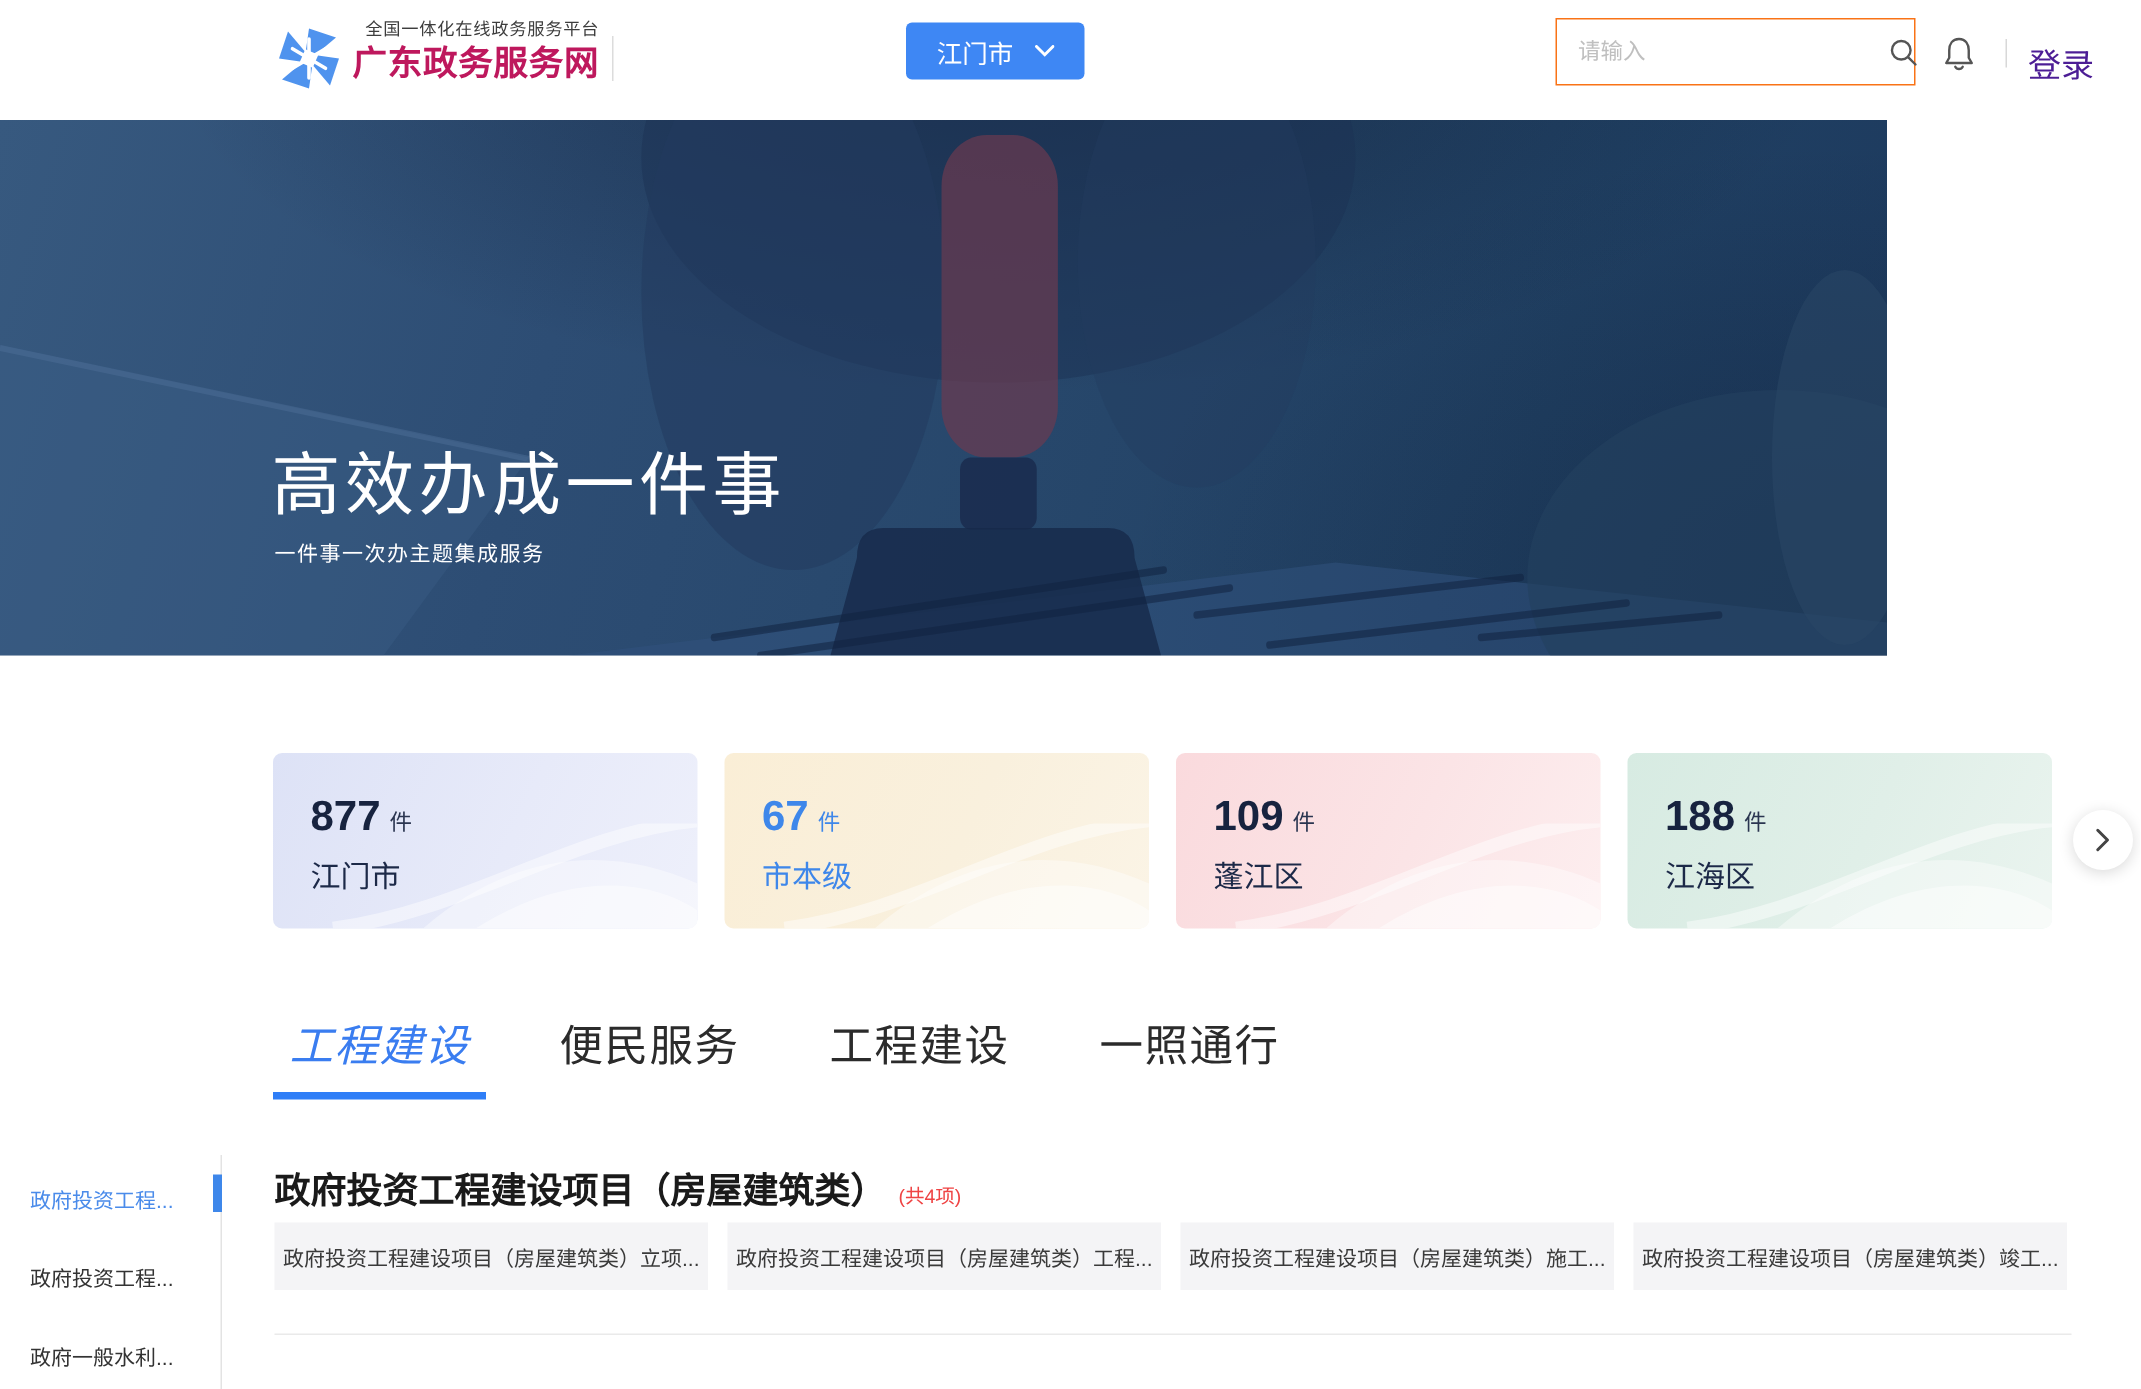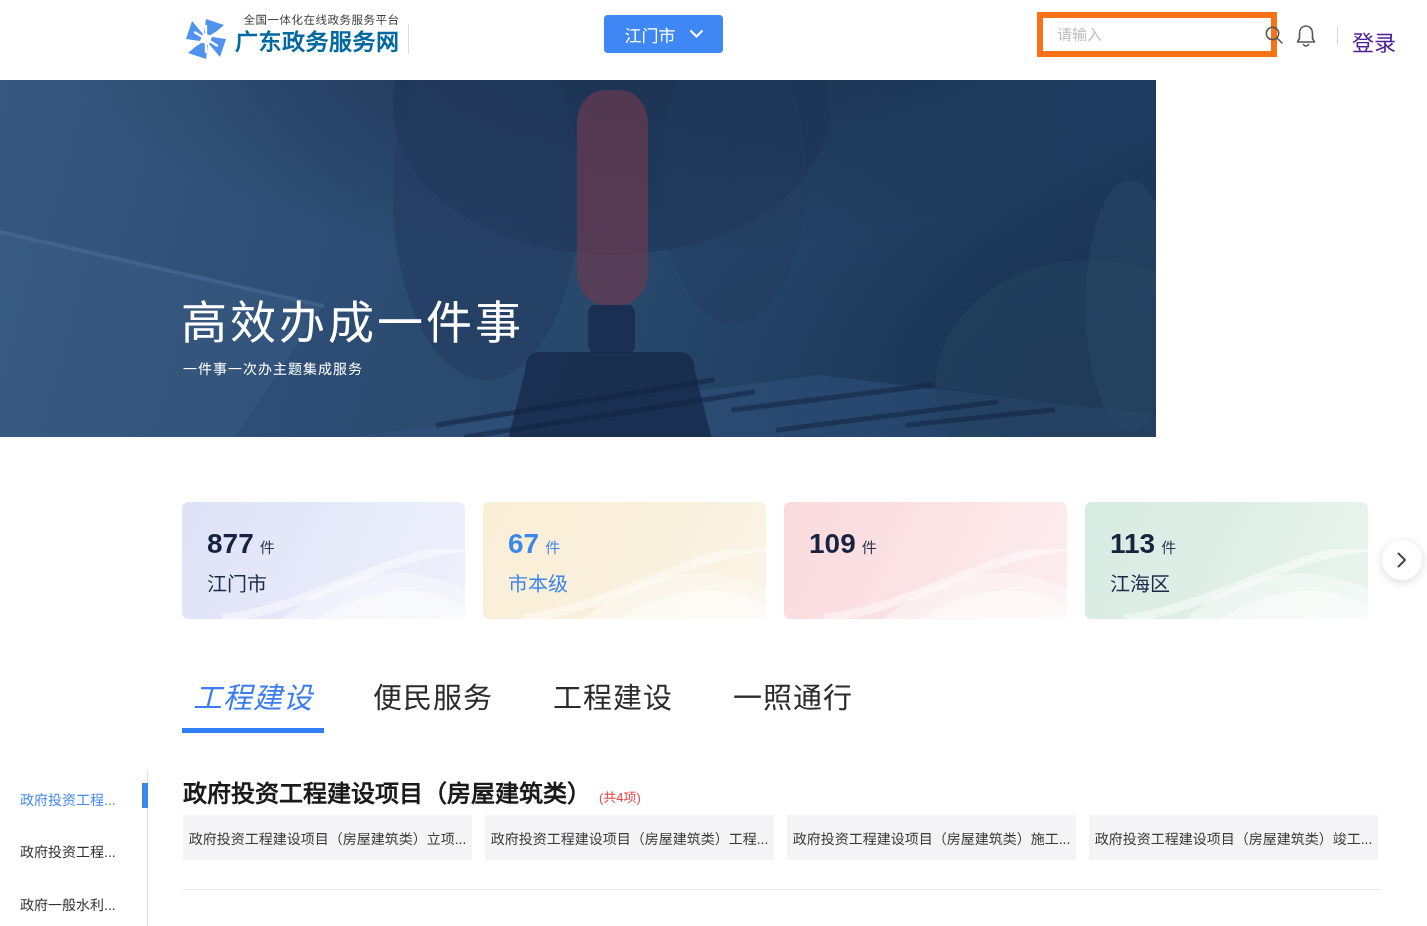--- a/index.html
+++ b/index.html
@@ -4,39 +4,39 @@
 <style>
   * { margin:0; padding:0; box-sizing:border-box; }
   body { background:#fff; font-family:"Liberation Sans","DejaVu Sans",sans-serif; }
   .page { position:relative; width:1427px; height:926px; background:#fff; overflow:hidden; }
 
   
   .header { position:absolute; left:0; top:0; width:1427px; height:80px; background:#fff; z-index:5; }
   .logo-icon { position:absolute; left:184px; top:17px; width:44px; height:44px; }
   .logo-text { position:absolute; left:235px; top:15px; line-height:1; }
   .logo-tagline { font-size:11.5px; color:#3d3d3d; letter-spacing:.5px;text-align:right; }
-  .logo-sitename { margin-top:4px; font-size:23px; font-weight:bold; color:#0369a1; letter-spacing:.5px; }
+  .logo-sitename { margin-top:4px; font-size:23px; font-weight:bold; color:#be185d; letter-spacing:.5px; }
   .hdr-divider { position:absolute; left:408px; top:24px; width:1px; height:30px; background:#dcdcdc; }
   .page-title { position:absolute; left:421px; top:25px; font-size:20px; font-weight:bold; color:#333; letter-spacing:.5px; }
   .city-btn { position:absolute; left:604px; top:15px; width:119px; height:38px; background:#3e87f4; border:none;
               border-radius:4px; color:#fff; display:flex; align-items:center; justify-content:center; gap:14px;
               font-size:17px; cursor:pointer; font-family:inherit; }
-  .search-box { position:absolute; left:1037px; top:12px; width:240px; height:45px; border:6px solid #f97316;
+  .search-box { position:absolute; left:1037px; top:12px; width:240px; height:45px; border:1px solid #f97316;
                 background:#fff; display:flex; align-items:center; }
   .search-box input { flex:1; border:none; outline:none; font-size:15px; color:#333; padding:0 8px 0 14px;
                       font-family:inherit; background:transparent; }
   .search-box input::placeholder { color:#bfbfbf; }
   .search-icon-btn { width:36px; height:100%; border:none; background:transparent; display:flex; align-items:center;
                      justify-content:center; cursor:pointer; }
   .bell-btn { position:absolute; left:1294px; top:24px; width:24px; height:28px; background:transparent; border:none; cursor:pointer; }
   .hdr-divider2 { position:absolute; left:1337px; top:26px; width:1px; height:19px; background:#d8d8d8; }
   .login-link { position:absolute; left:1352px; top:25px; font-size:22px; color:#4c1d95; text-decoration:none; cursor:pointer; }
 
   
-  .banner { position:absolute; left:0; top:80px; width:1156px; height:357px; overflow:hidden;
+  .banner { position:absolute; left:0; top:80px; width:1258px; height:357px; overflow:hidden;
     background:
       radial-gradient(900px 380px at 53% -15%, rgba(8,16,34,.42), transparent 62%),
       radial-gradient(760px 480px at 97% 88%, rgba(14,28,50,.38), transparent 62%),
       linear-gradient(105deg,#37597f 0%,#2d4d74 30%,#27476b 55%,#204063 80%,#1d3a5e 100%);
   }
   .banner-art { position:absolute; inset:0; width:100%; height:100%; }
   .banner-title { position:absolute; left:181px; top:206px; font-size:46px; color:#fff; font-weight:500;
                   letter-spacing:3px; z-index:2; }
   .banner-subtitle { position:absolute; left:183px; top:278px; font-size:14px; color:#fff; letter-spacing:1px; z-index:2; }
 
@@ -190,29 +190,30 @@
         <path d="M100,70 C160,18 225,14 283,40 L283,70 Z" fill="rgba(255,255,255,0.40)"></path>
         <path d="M135,70 C195,32 250,36 283,58 L283,70 Z" fill="rgba(255,255,255,0.45)"></path>
         <path d="M40,70 C130,58 200,6 283,-2" stroke="rgba(255,255,255,0.45)" stroke-width="9" fill="none"></path>
       </svg>
     </div>
     <div class="stat-card c3">
       <div class="num-row">
         <span class="stat-count">109</span>
         <span class="stat-unit">件</span>
       </div>
+      <div class="stat-region">蓬江区</div>
       <svg class="card-wave" viewBox="0 0 283 70" preserveAspectRatio="none">
         <path d="M100,70 C160,18 225,14 283,40 L283,70 Z" fill="rgba(255,255,255,0.40)"></path>
         <path d="M135,70 C195,32 250,36 283,58 L283,70 Z" fill="rgba(255,255,255,0.45)"></path>
         <path d="M40,70 C130,58 200,6 283,-2" stroke="rgba(255,255,255,0.45)" stroke-width="9" fill="none"></path>
       </svg>
     </div>
     <div class="stat-card c4">
       <div class="num-row">
-        <span class="stat-count">113</span>
+        <span class="stat-count">188</span>
         <span class="stat-unit">件</span>
       </div>
       <div class="stat-region">江海区</div>
       <svg class="card-wave" viewBox="0 0 283 70" preserveAspectRatio="none">
         <path d="M100,70 C160,18 225,14 283,40 L283,70 Z" fill="rgba(255,255,255,0.40)"></path>
         <path d="M135,70 C195,32 250,36 283,58 L283,70 Z" fill="rgba(255,255,255,0.45)"></path>
         <path d="M40,70 C130,58 200,6 283,-2" stroke="rgba(255,255,255,0.45)" stroke-width="9" fill="none"></path>
       </svg>
     </div>
   </div>

